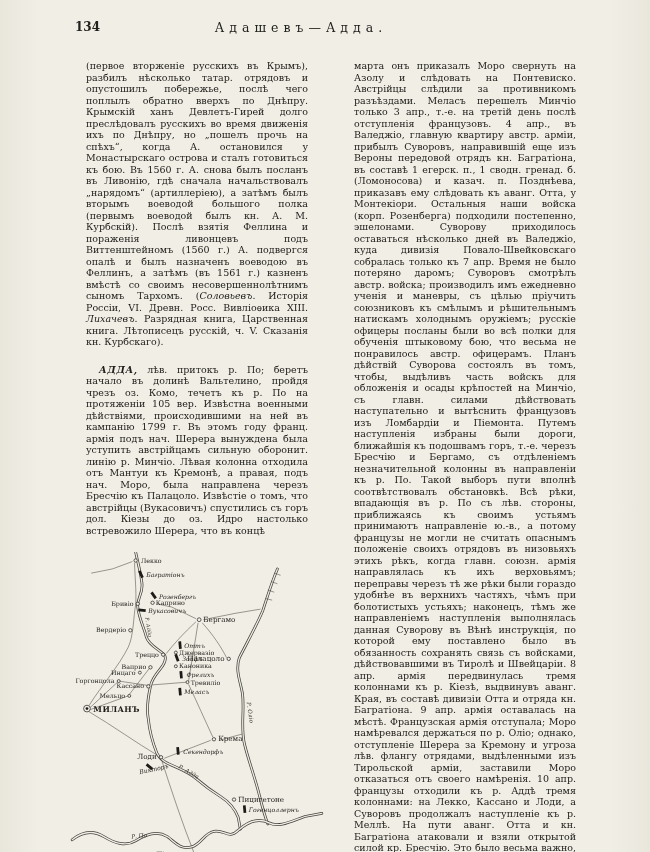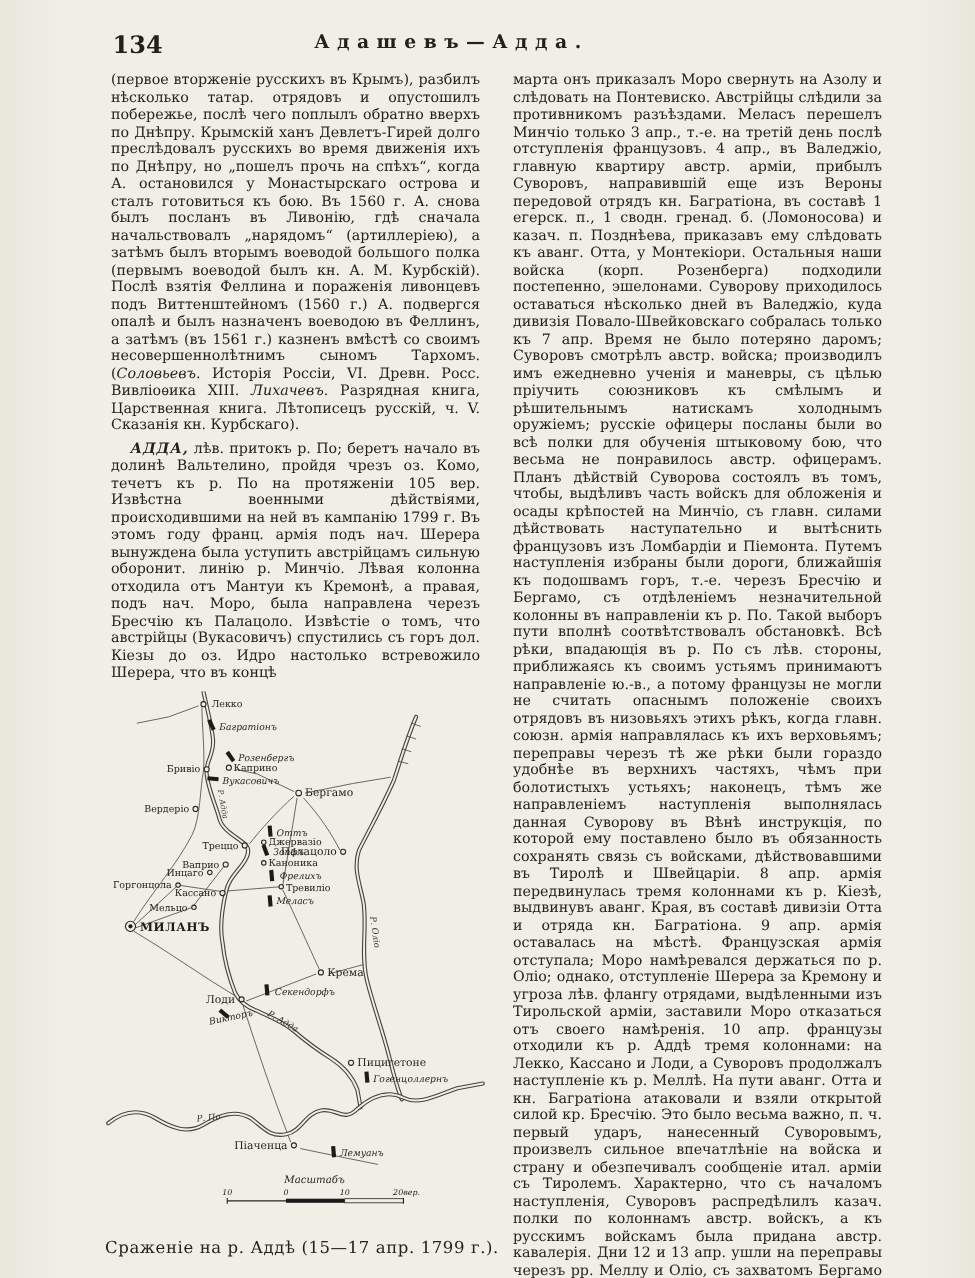--- a/index.html
+++ b/index.html
@@ -6,31 +6,31 @@
   .page{
     position:relative;
     width:650px;height:852px;
     background:#f0ede5;
     background-image:linear-gradient(90deg, #e9e6dc 0%, #f1eee6 6%, #f1eee6 94%, #e9e6dc 100%);
     color:#22211d;
     font-family:"DejaVu Serif", serif;
     overflow:hidden;
   }
   .pagehead{position:absolute;top:20px;left:0;width:650px;height:18px;}
-  .pagenum{position:absolute;left:75px;top:0;font-size:16px;font-weight:bold;}
+  .pagenum{position:absolute;left:75px;top:0;font-size:12px;font-weight:bold;}
   .headtitle{
     position:absolute;left:0;top:0;width:602px;text-align:center;
-    font-size:12.5px;font-weight:bold;letter-spacing:5px;
+    font-size:12.5px;font-weight:normal;letter-spacing:5px;
   }
   .cols{
     position:absolute;left:70px;top:44px;width:522px;
     display:flex;gap:14px;
   }
   .col{width:254px;font-size:9.5px;line-height:11.5px;text-align:justify;hyphens:none;}
-  .col p{margin:4px;}
+  .col p{margin:16px;}
   p.entry{text-indent:13px;margin-top:1px;}
   .headword{font-weight:bold;letter-spacing:0.6px;font-style:italic;}
   .it{font-style:italic;}
   figure.map-figure{margin:6px 0 0 0;padding:0;}
   figure.map-figure svg{display:block;margin:0 auto;}
   .map-caption{
     margin-top:0;text-align:center;white-space:nowrap;
     font-size:11px;letter-spacing:0.4px;text-indent:0;
   }
   

